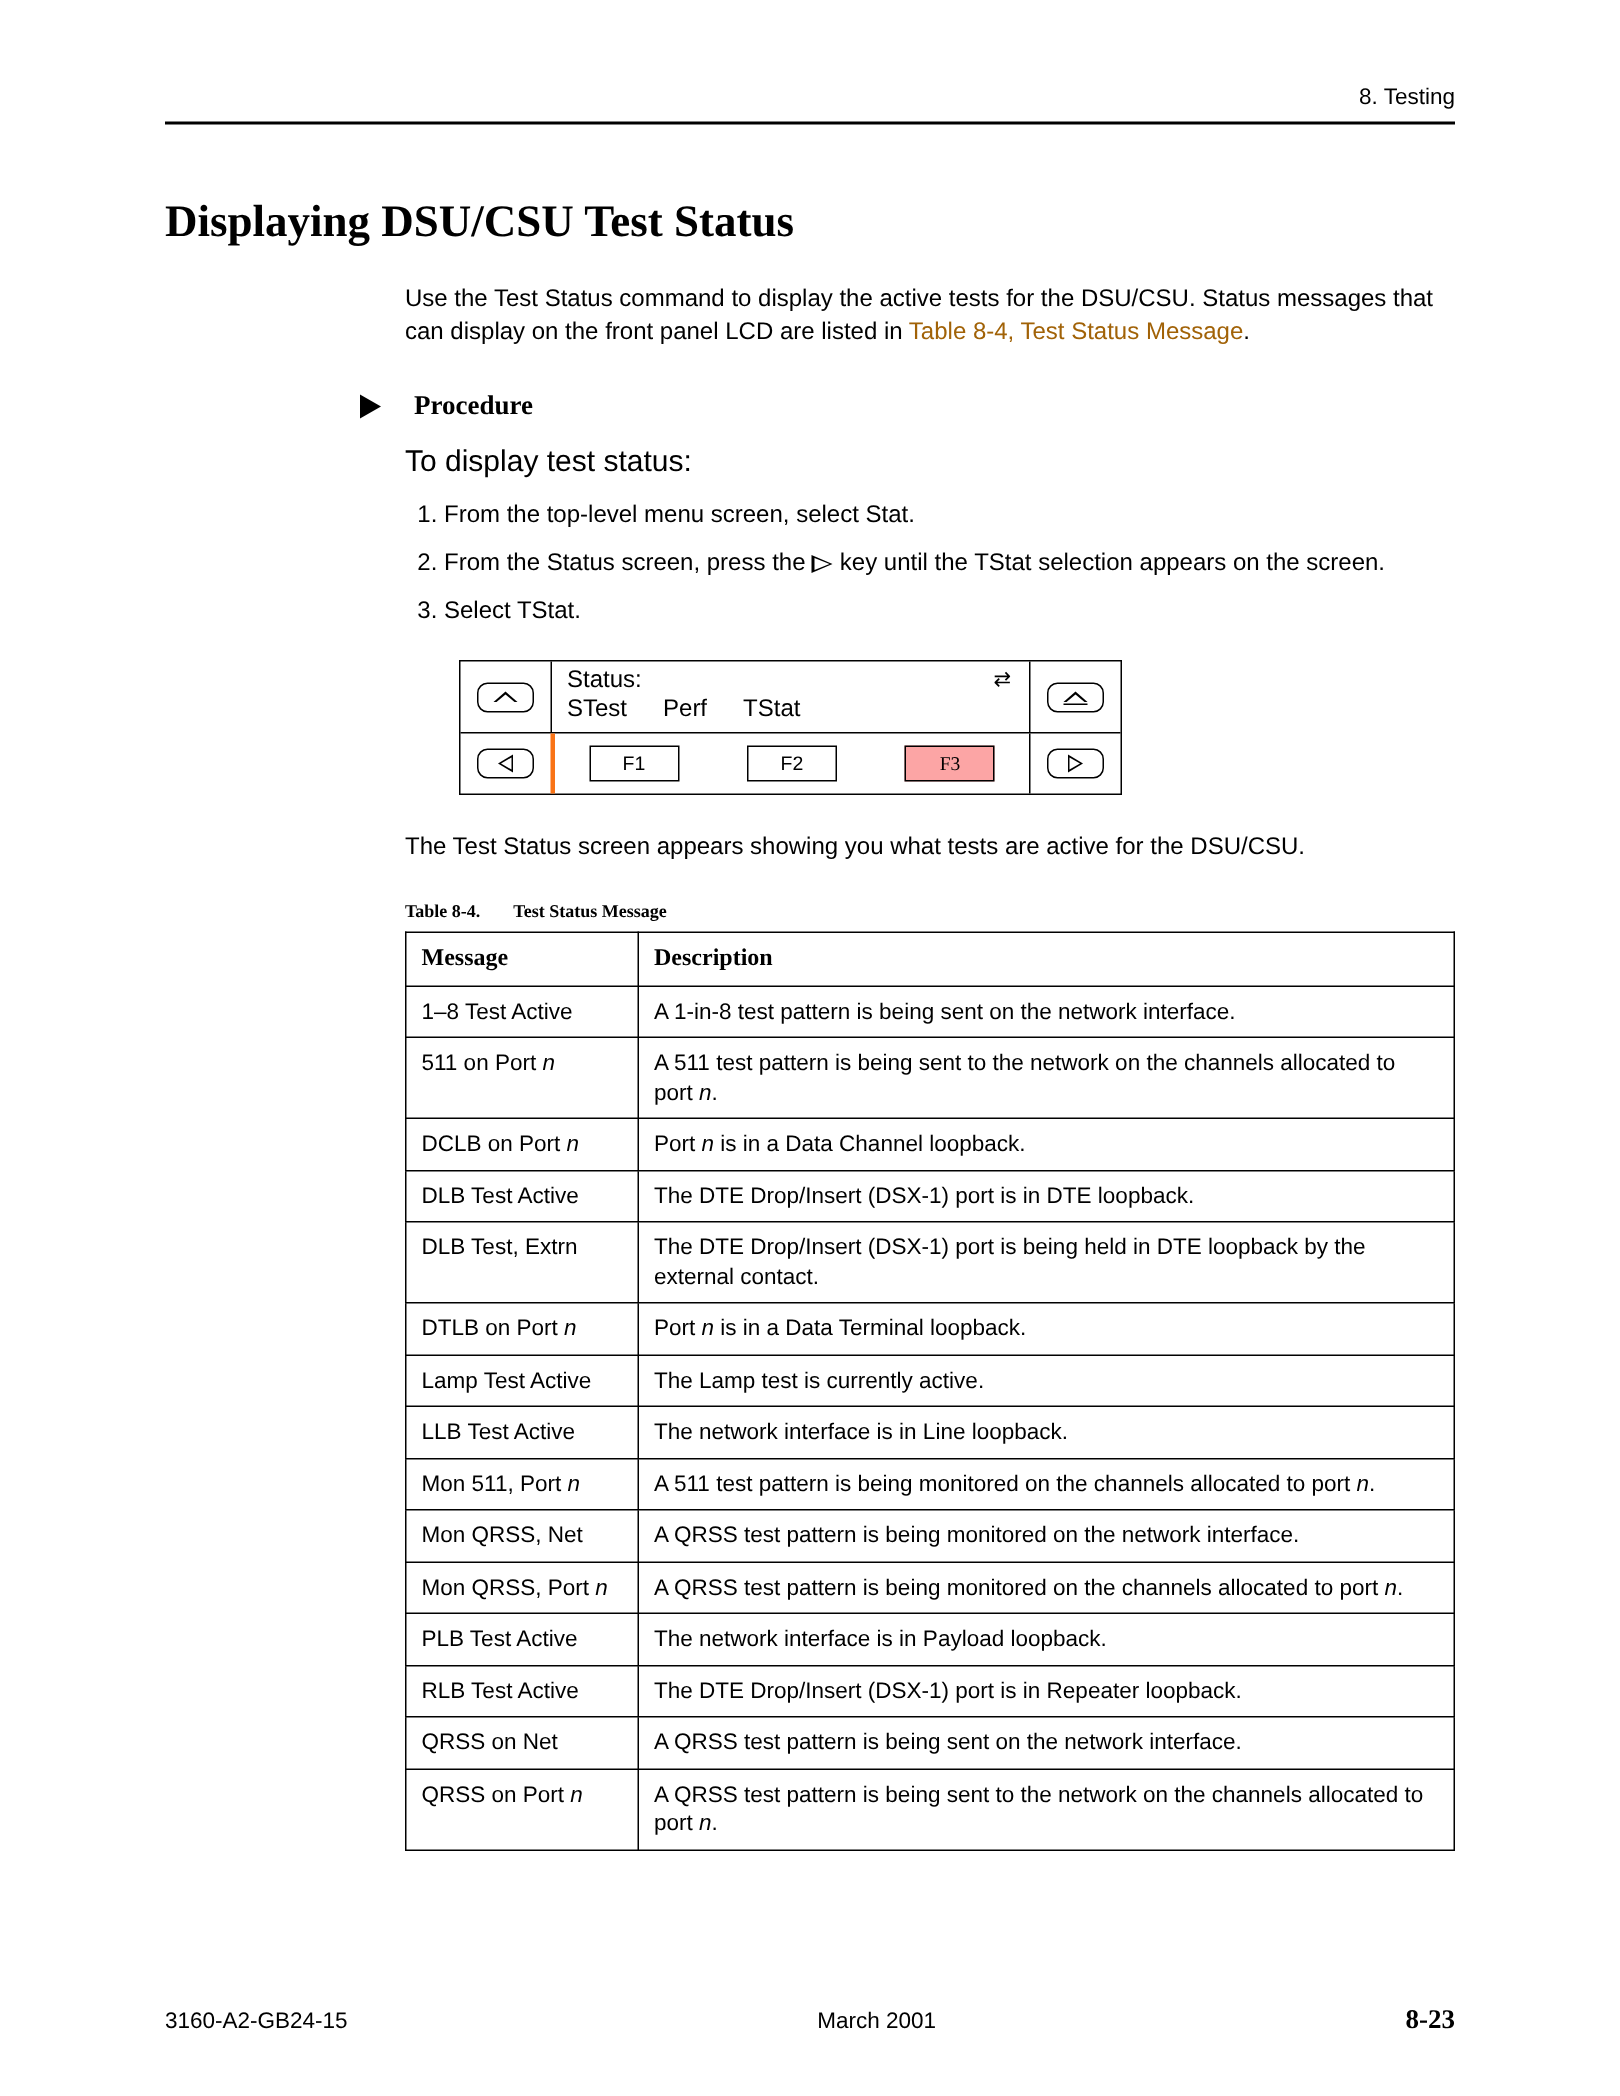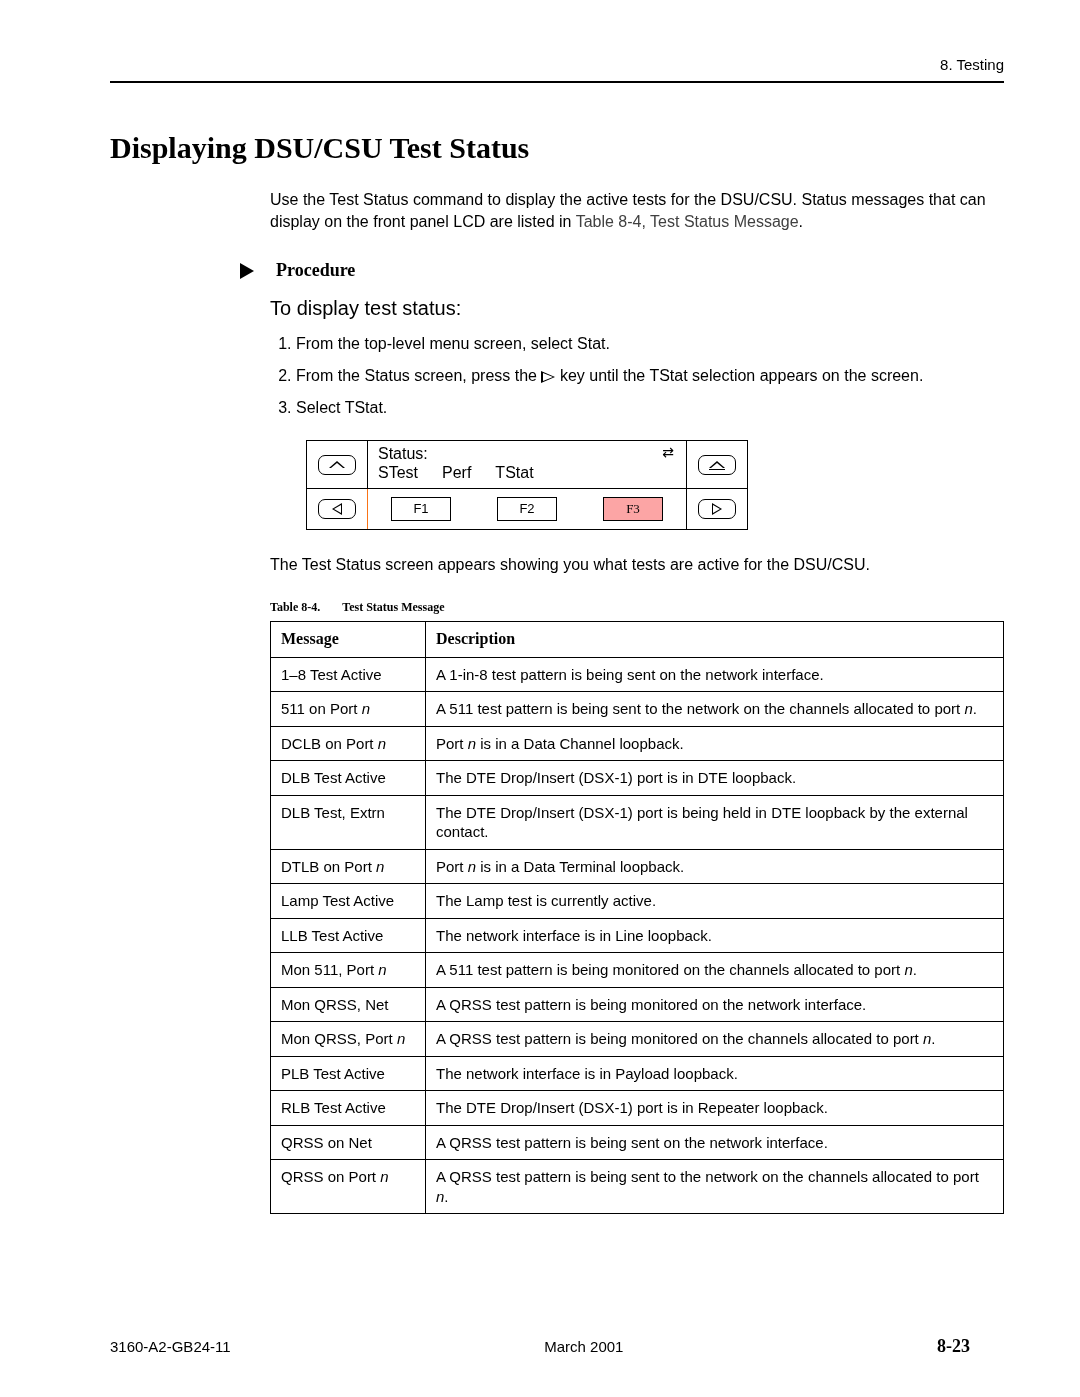--- a/index.html
+++ b/index.html
@@ -5,21 +5,21 @@
     * { box-sizing: border-box; margin: 0; padding: 0; }
     body {
       width: 1080px;
       height: 1397px;
       background: #fff;
       font-family: Arial, Helvetica, sans-serif;
       color: #000;
       position: relative;
     }
     .page {
-      padding: 56px 76px 40px 110px;
+      padding: 56px 110px 40px 110px;
     }
     .header-label {
       text-align: right;
       font-size: 15px;
       margin-bottom: 8px;
     }
     .header-rule {
       border-top: 2px solid #000;
       margin-bottom: 48px;
     }
@@ -30,21 +30,21 @@
       margin-bottom: 24px;
     }
     .content-indent {
       margin-left: 160px;
     }
     .intro-text {
       font-size: 16px;
       line-height: 1.35;
       margin-bottom: 28px;
     }
-    .link { color: #404040; }
+    .link { color: #a16207; }
     .proc-row {
       display: flex;
       align-items: center;
       gap: 22px;
       margin-left: 130px;
       margin-bottom: 14px;
     }
     .tri-right {
       width: 0; height: 0;
       border-top: 8px solid transparent;
@@ -200,21 +200,21 @@
     .lcd-line1 { margin-bottom: 1px; }
     .lcd-line2 { display: flex; gap: 24px; }
     .arrows-icon {
       position: absolute;
       right: 12px; top: 4px;
       font-size: 14px;
       line-height: 1;
     }
     .lcd-mid-bot {
       flex: 1;
-      border-left: 1px solid #f97316;
+      border-left: 3px solid #f97316;
       border-right: 1px solid #000;
       display: flex;
       padding: 8px 0;
       justify-content: space-around;
     }
     .fbtn {
       width: 60px;
       text-align: center;
       border: 1px solid #000;
       padding: 3px 0;
@@ -410,17 +410,17 @@
           </tr>
           <tr>
             <td class="col1">QRSS on Port <span class="ital">n</span></td>
             <td>A QRSS test pattern is being sent to the network on the channels allocated to port <span class="ital">n</span>.</td>
           </tr>
         </tbody>
     </table>
   </div>
 
   <div class="footer">
-    <span>3160-A2-GB24-11</span>
+    <span>3160-A2-GB24-15</span>
     <span>March 2001</span>
     <span class="pg">8-23</span>
   </div>
 </div>
 
 </body></html>

